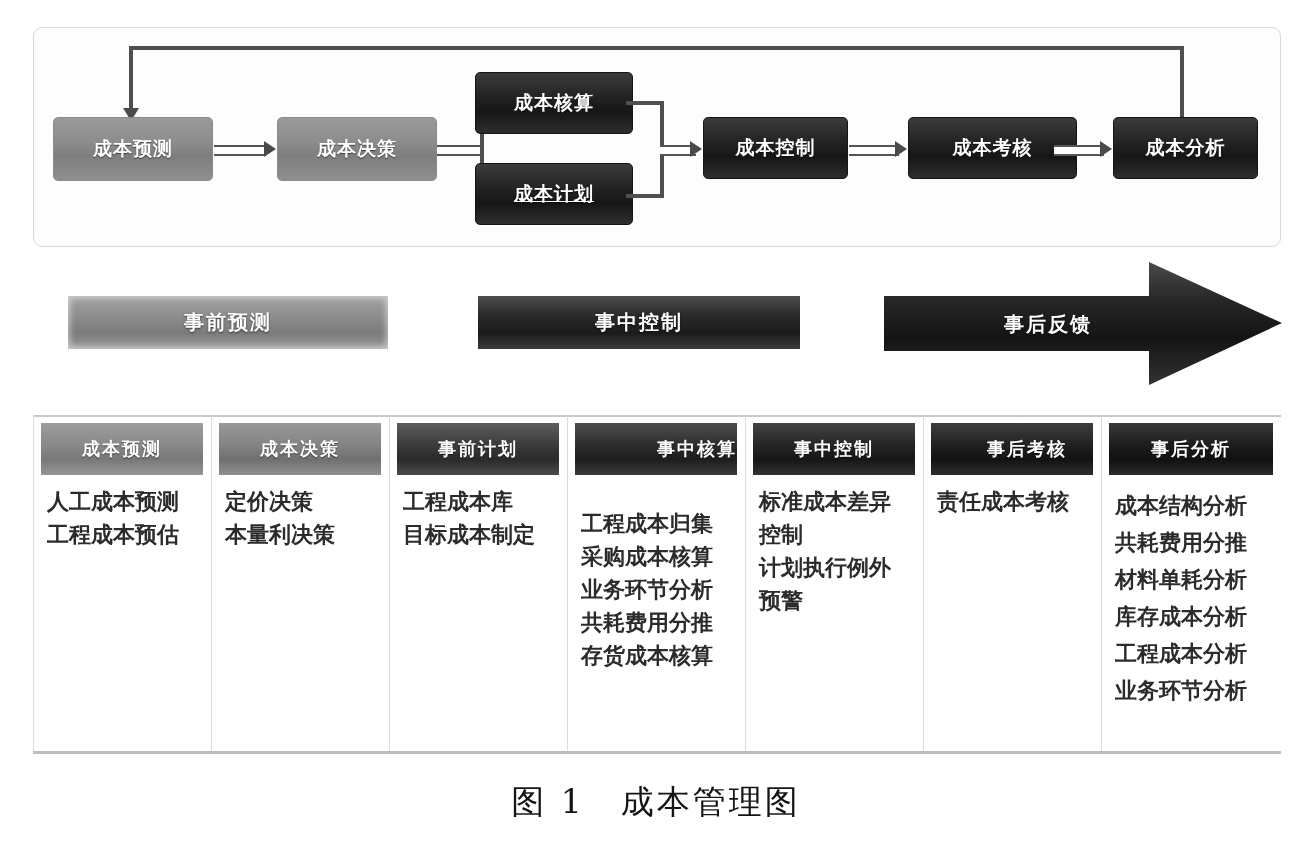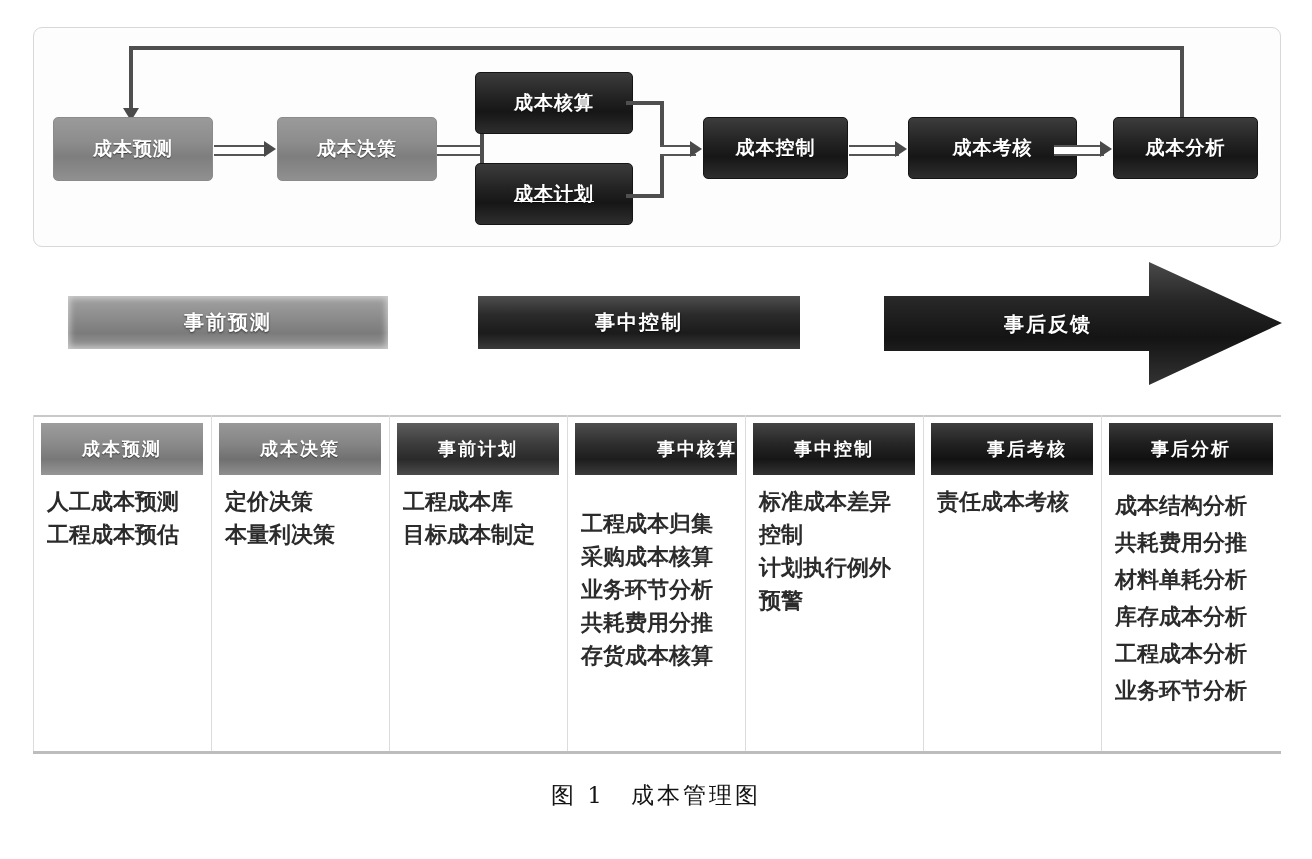--- a/index.html
+++ b/index.html
@@ -172,21 +172,21 @@
   .col-body .item { white-space: nowrap; }
   .col-body .item.wrap { white-space: normal; }
 
   
   .caption {
     position: absolute;
     left: 0; top: 780px;
     width: 1312px;
     text-align: center;
     font-family: "DejaVu Serif", "Liberation Serif", serif;
-    font-size: 23px;
+    font-size: 33px;
     color: #141414;
     letter-spacing: 3px;
   }
 </style>
 </head>
 <body>
 
 <div id="canvas">
 
   <div class="flow-frame">

